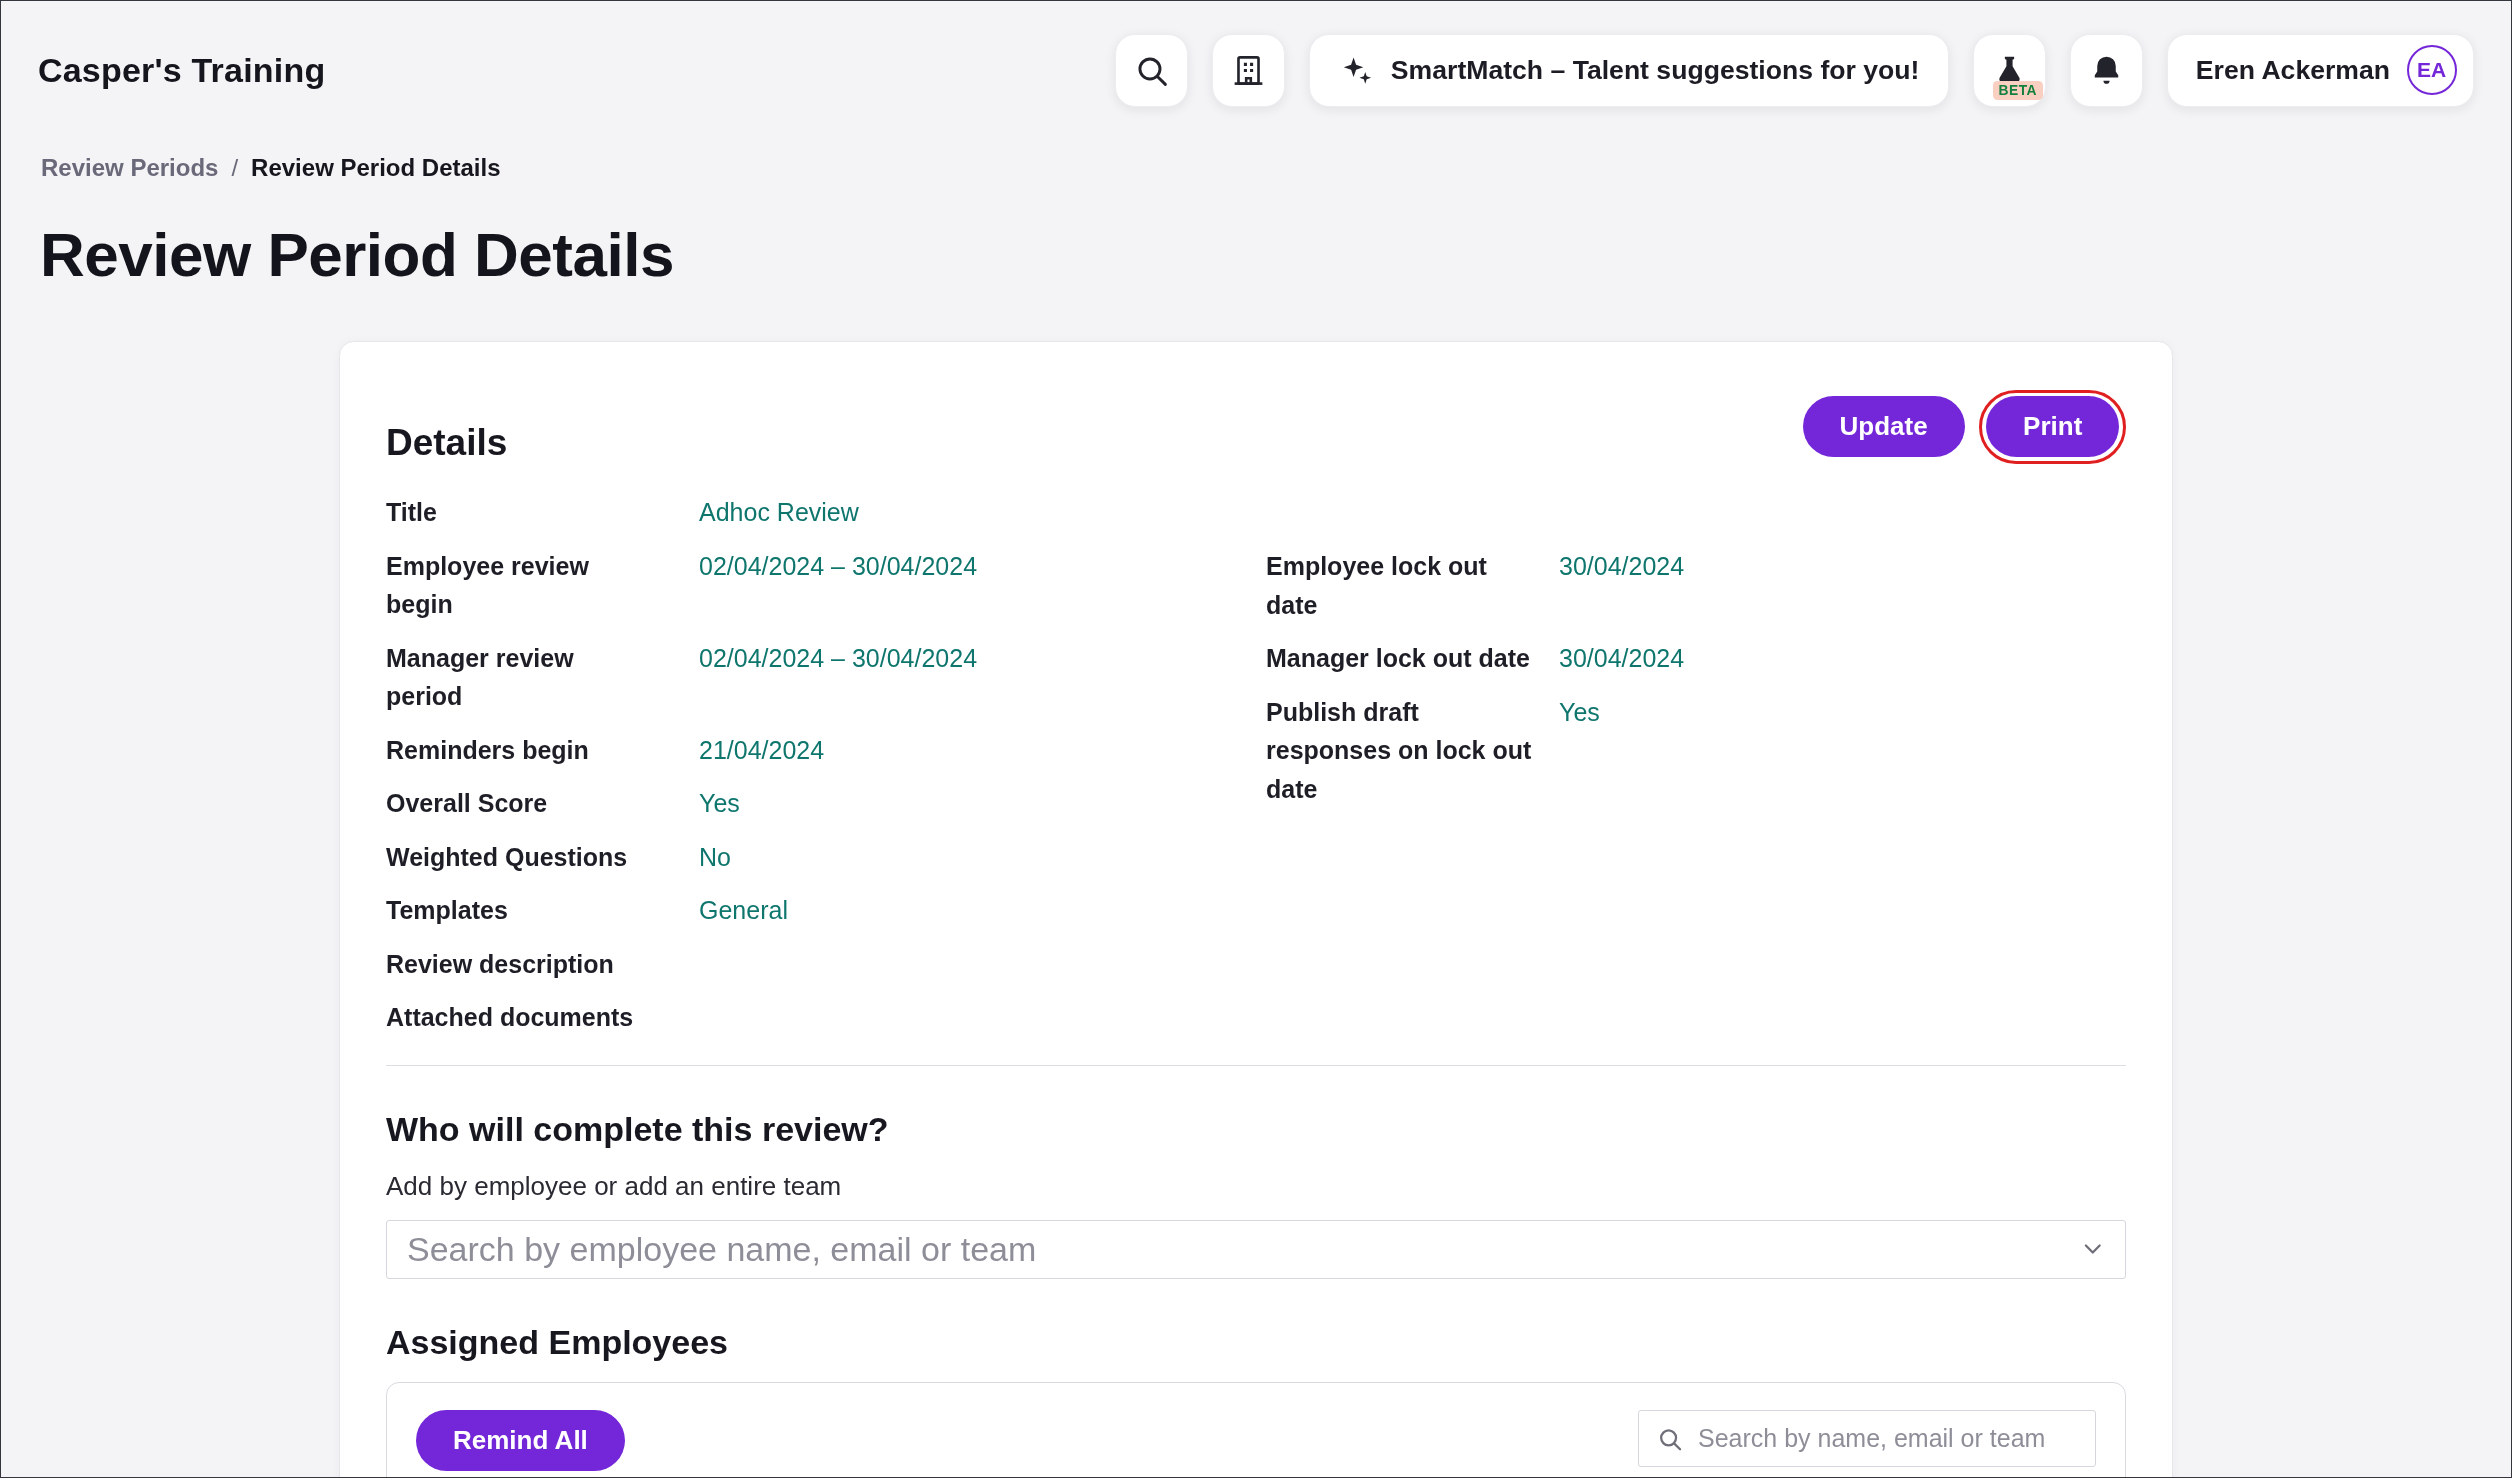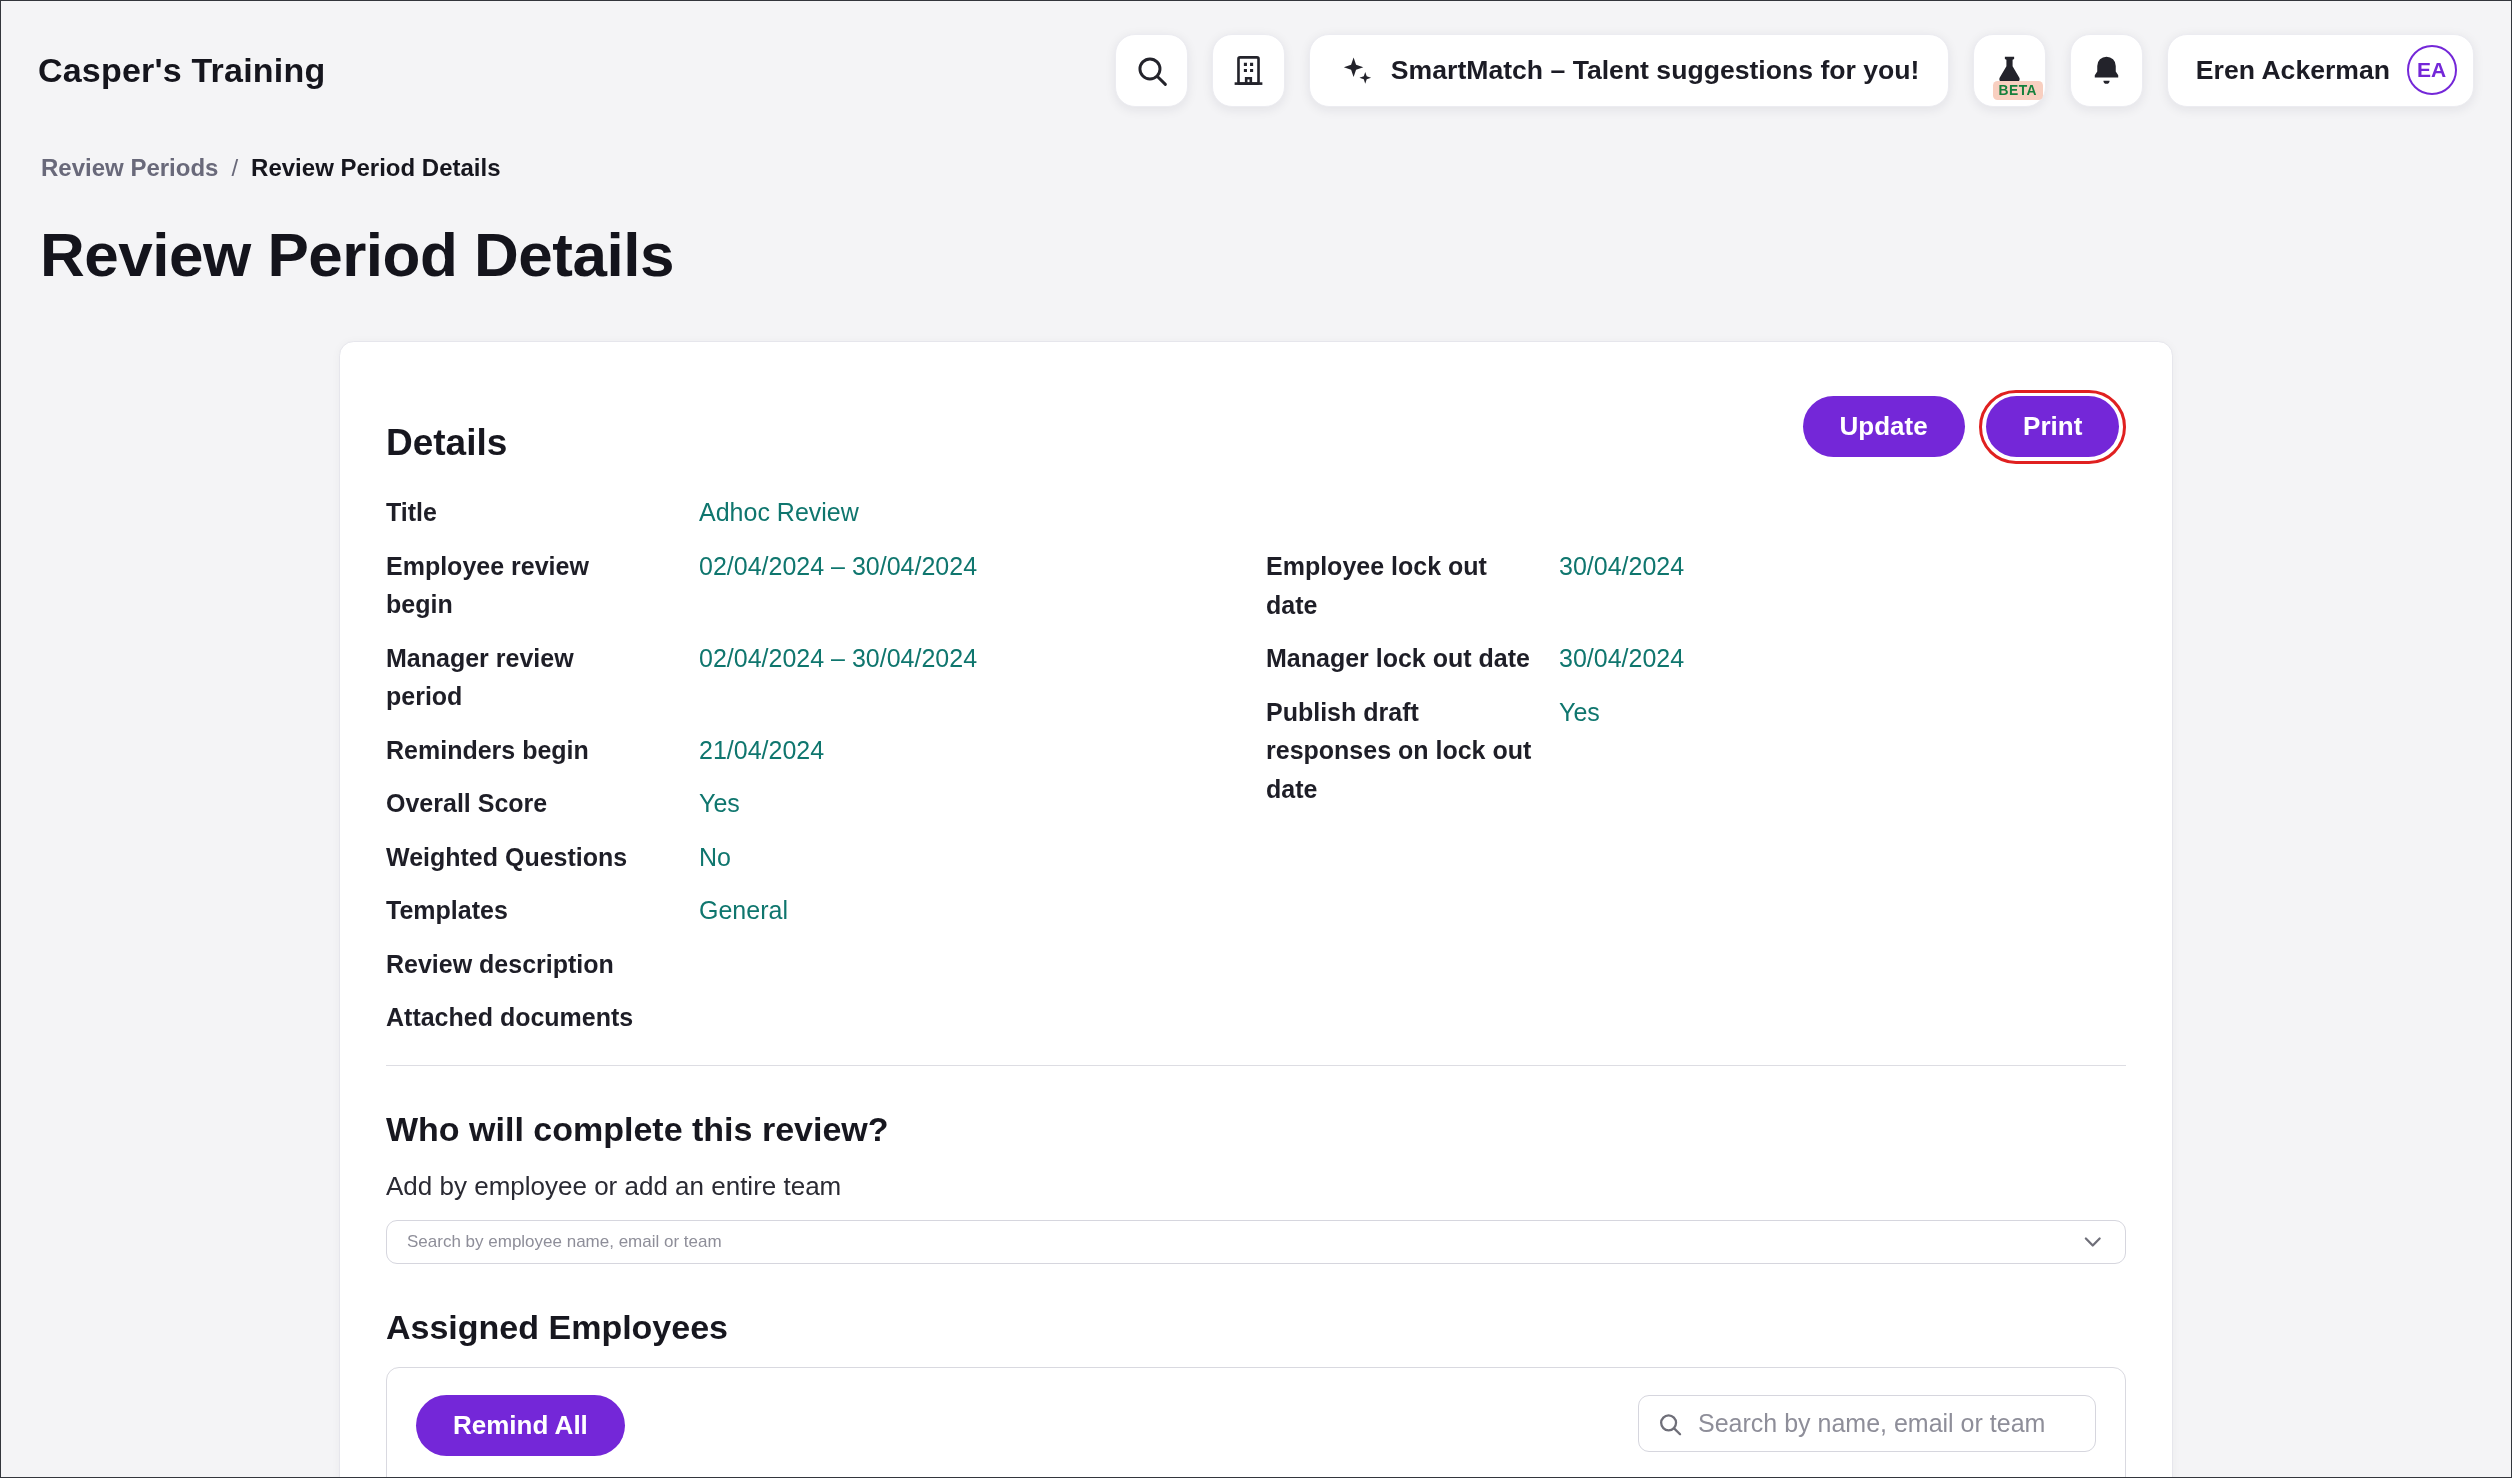--- a/index.html
+++ b/index.html
@@ -105,39 +105,39 @@
   .f-value { color: #0f766e; padding-right: 27.5px; }
 
   .divider { border: none; border-top: 1.4px solid #dddde3; margin: 13px 0 0; }
 
   
   .section-heading { font-size: 34px; font-weight: 800; margin-top: 44px; color: #17171f; }
   .section-subtext { font-size: 26px; margin-top: 22px; color: #2a2a33; }
 
   .select-input { position: relative; margin-top: 18.3px; }
   .select-input input {
-    width: 100%; height: 44px;
-    border: 1.4px solid #d6d6de; border-radius: 11px;
+    width: 100%; height: 59px;
+    border: 1.4px solid #d6d6de; border-radius: 3px;
     padding: 0 64px 0 20px;
-    font-family: inherit; font-size: 17px; color: #2a2a33; background: #fff;
+    font-family: inherit; font-size: 34px; color: #2a2a33; background: #fff;
   }
   input::placeholder { color: #8e8e99; opacity: 1; }
   .select-input .chevron { position: absolute; right: 20px; top: 50%; transform: translateY(-50%); color: #6f6f79; display: flex; }
   .select-input .chevron svg { width: 27.5px; height: 27.5px; }
 
   .assigned-box {
     margin-top: 20px;
     border: 1.4px solid #d9d9e0; border-radius: 13px;
     padding: 27.5px 29px 64px;
     display: flex; align-items: flex-start; justify-content: space-between;
   }
   .search-input { position: relative; width: 458px; }
   .search-input input {
     width: 100%; height: 57px;
-    border: 1.4px solid #d6d6de; border-radius: 11px;
+    border: 1.4px solid #d6d6de; border-radius: 3px;
     padding: 0 18.3px 0 59px;
     font-family: inherit; font-size: 25px; color: #2a2a33; background: #fff;
   }
   .search-input .mag { position: absolute; left: 18.3px; top: 50%; transform: translateY(-50%); color: #6f6f79; display: flex; }
   .search-input .mag svg { width: 27.5px; height: 27.5px; }
 </style>
 </head>
 <body>
 
 <div class="viewport">

